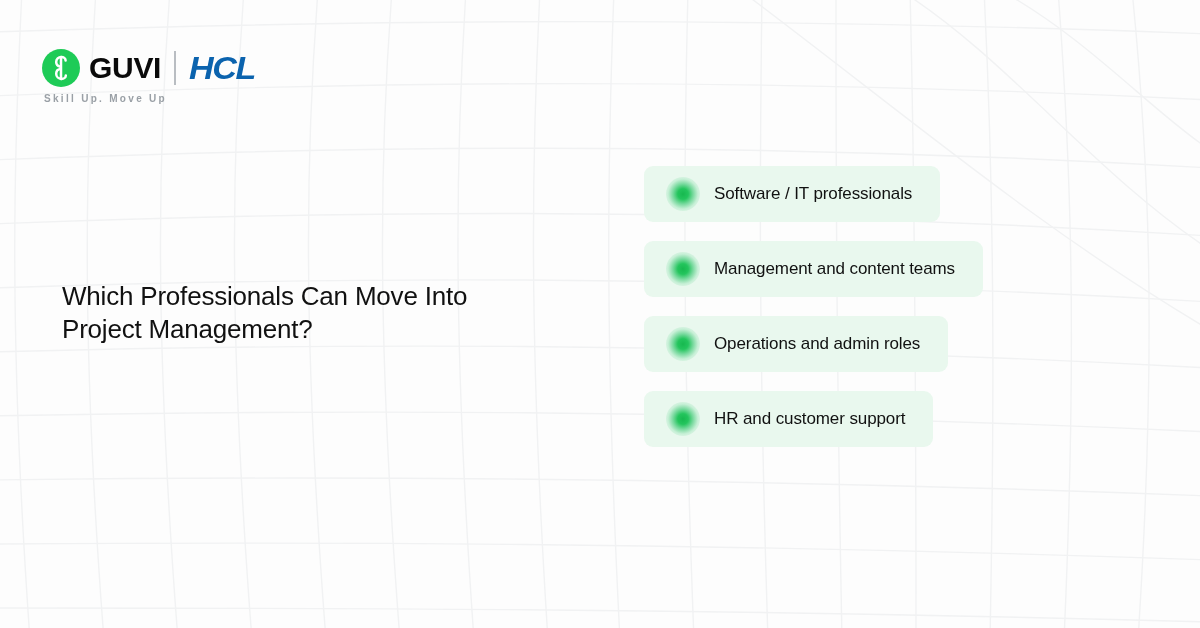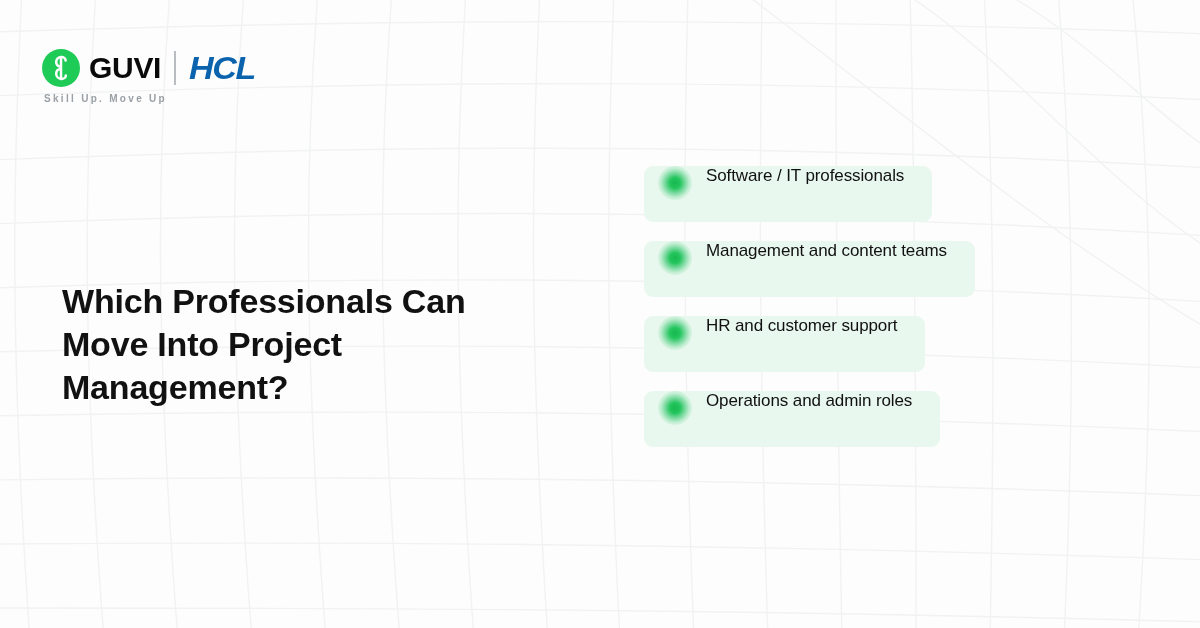--- a/index.html
+++ b/index.html
@@ -79,42 +79,43 @@
     letter-spacing:2.3px;
     color:#9aa0a6;
     padding-left:2px;
   }
 
   
   #headline {
     position:absolute;
     left:62px; top:280px;
     width:470px;
-    font-size:34px;
-    font-weight:700;
+    font-size:26px;
+    font-weight:400;
     line-height:1.26;
     letter-spacing:-0.2px;
     color:#111111;
   }
 
   
   #cards {
     position:absolute;
     left:644px; top:166px;
     display:flex;
     flex-direction:column;
     gap:19px;
     align-items:flex-start;
   }
   .card {
     height:56px;
     display:flex;
+    align-items:center;
     background:#e9f8ee;
     border-radius:9px;
-    padding:0 28px 0 14px;
+    padding:0 28px 0 22px;
   }
   .card-dot {
     width:34px; height:34px;
     flex:0 0 34px;
     margin-right:14px;
     border-radius:50%;
     background:radial-gradient(circle at 50% 50%,
       #17b84f 0%,
       #24c55d 22%,
       rgba(52,199,110,0.62) 42%,
@@ -207,23 +208,23 @@
       <span class="card-label">Software / IT professionals</span>
     </div>
 
     <div class="card">
       <span class="card-dot"></span>
       <span class="card-label">Management and content teams</span>
     </div>
 
     <div class="card">
       <span class="card-dot"></span>
+      <span class="card-label">Operations and admin roles</span>
+    </div>
+
+    <div class="card">
+      <span class="card-dot"></span>
       <span class="card-label">HR and customer support</span>
     </div>
 
-    <div class="card">
-      <span class="card-dot"></span>
-      <span class="card-label">Operations and admin roles</span>
-    </div>
-
   </div>
 
 </div>
 
 </body></html>

